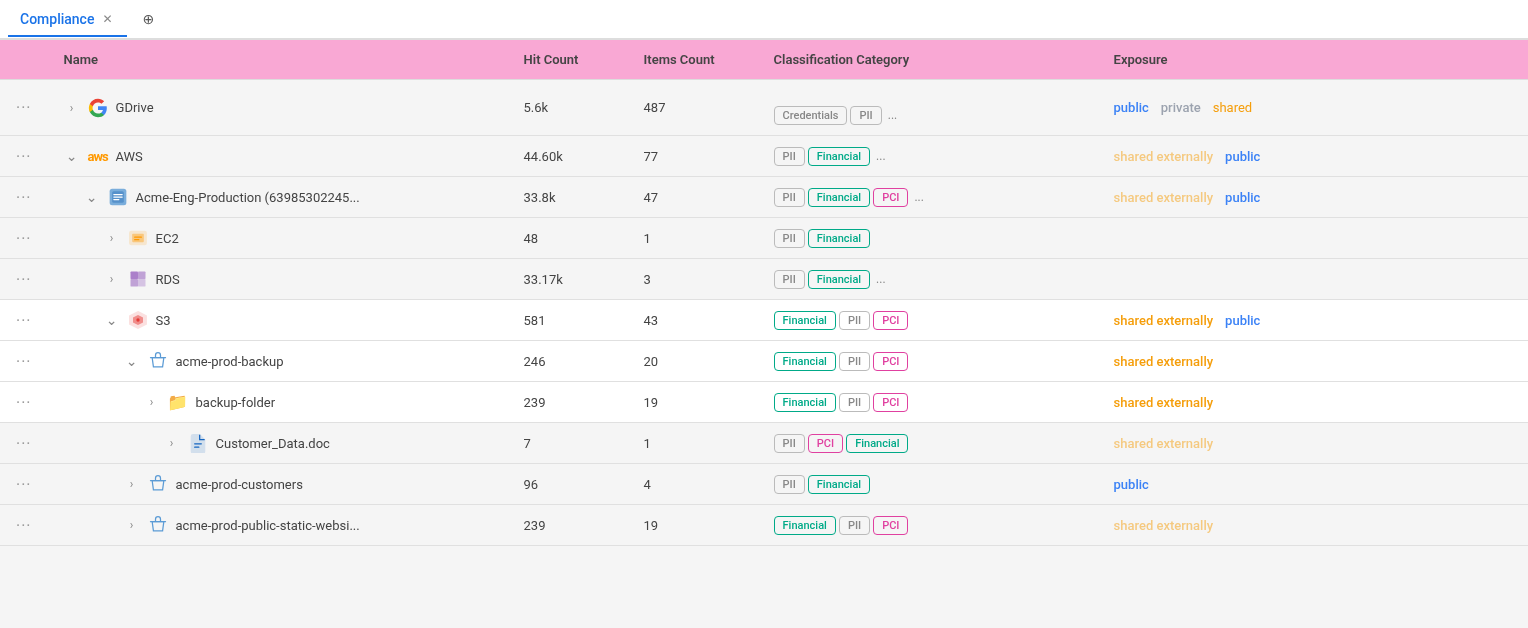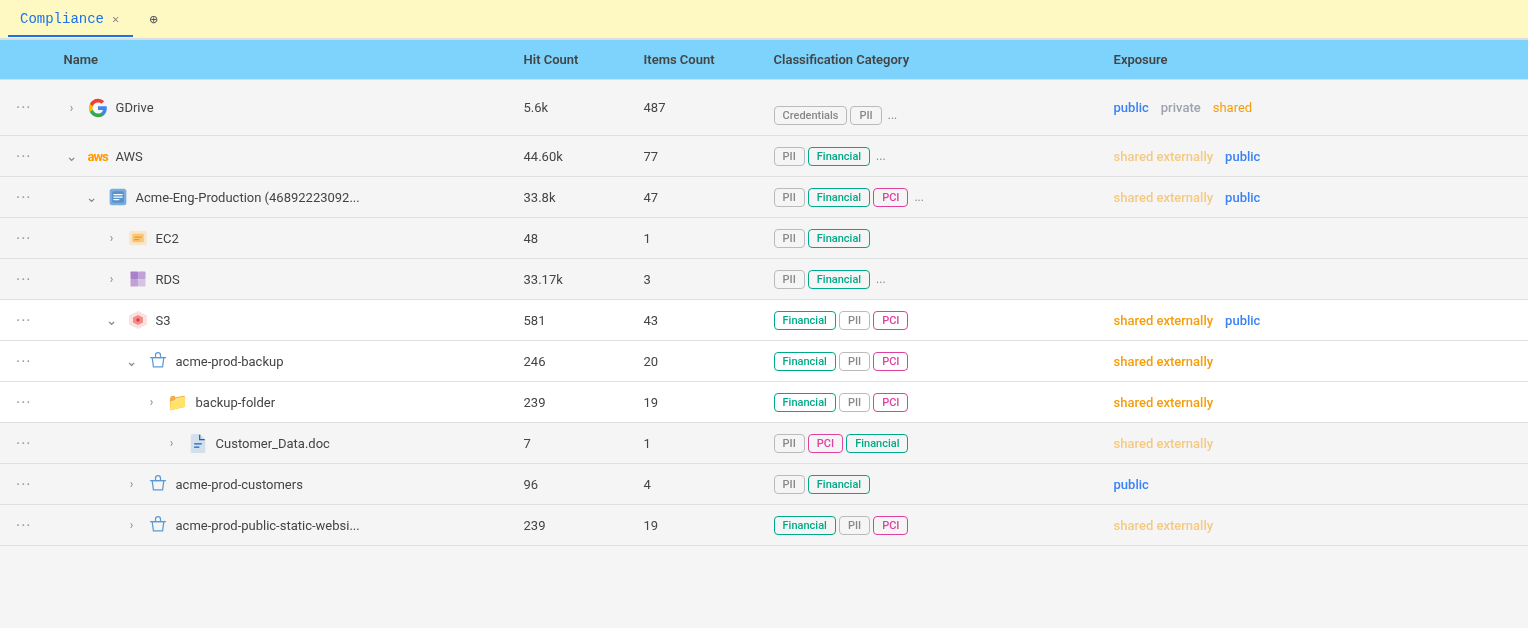--- a/index.html
+++ b/index.html
@@ -7,26 +7,25 @@
       font-family: -apple-system, BlinkMacSystemFont, 'Segoe UI', Roboto, sans-serif;
       font-size: 14px;
       background: #e8e8e8;
       color: #333;
     }
 
     
     .tab-bar {
       display: flex;
       align-items: center;
-      background: #fef9c3;
+      background: #ffffff;
       border-bottom: 2px solid #ddd;
       padding: 0 8px;
       height: 40px;
       gap: 4px;
-      font-family: Liberation Mono, monospace;
     }
     .tab {
       display: flex;
       align-items: center;
       gap: 6px;
       padding: 8px 12px;
       cursor: pointer;
       border-bottom: 2px solid transparent;
       margin-bottom: -2px;
       font-size: 14px;
@@ -51,21 +50,21 @@
       height: calc(628px - 40px);
     }
 
     table {
       width: 100%;
       border-collapse: collapse;
       min-width: 1200px;
     }
 
     thead th {
-      background: #7dd3fc;
+      background: #f9a8d4;
       padding: 12px 16px;
       text-align: left;
       font-weight: 600;
       color: #444;
       font-size: 13px;
       border-bottom: 1px solid #ddd;
       white-space: nowrap;
     }
 
     tbody tr {
@@ -262,21 +261,21 @@
     <td>
       <div class="name-cell" style="padding-left:20px;">
         <span class="expand-icon" style="font-size:14px;">⌄</span>
         <span class="icon-img">
                 <svg width="20" height="20" viewBox="0 0 24 24" fill="none">
         <rect x="2" y="2" width="20" height="20" rx="3" fill="#5B9BD5" opacity="0.8"></rect>
         <rect x="5" y="5" width="14" height="14" rx="2" fill="#3D7EBF" opacity="0.6"></rect>
         <path d="M7 9h10M7 12h10M7 15h6" stroke="white" stroke-width="1.5" stroke-linecap="round"></path>
       </svg>
               </span>
-        <span>Acme-Eng-Production (46892223092...</span>
+        <span>Acme-Eng-Production (63985302245...</span>
       </div>
     </td>
     <td>33.8k</td>
     <td>47</td>
     <td class="classification-cell"><span class="badge badge-pii">PII</span><span class="badge badge-financial">Financial</span><span class="badge badge-pci">PCI</span><span class="badge-more"> ...</span></td>
     <td>
       <div class="exposure-cell">
               <span class="exp-shared-ext-dim">shared externally</span>
               <span class="exp-public">public</span>
             </div>

